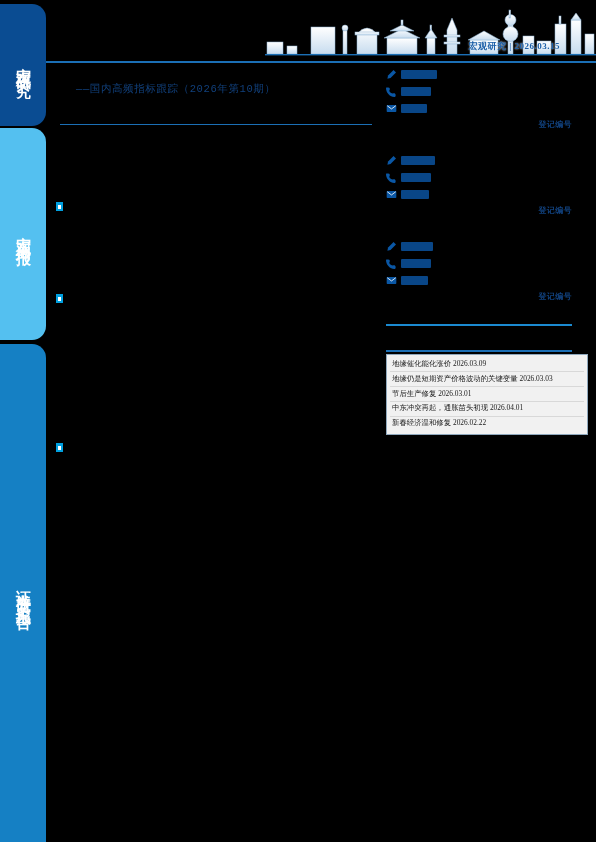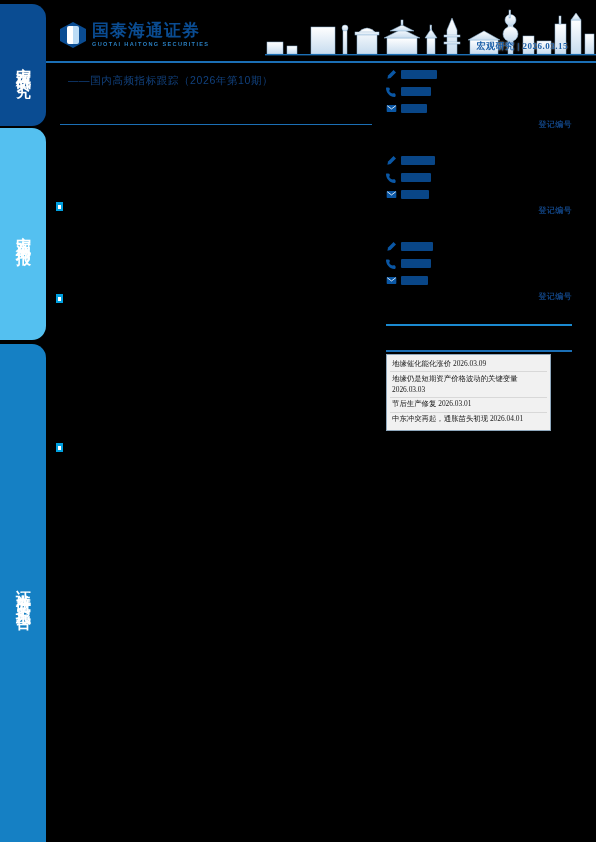--- a/index.html
+++ b/index.html
@@ -46,37 +46,37 @@
   .logo-text{display:flex;flex-direction:column;line-height:1;}
   .logo-cn{font-size:17px;font-weight:700;color:#0a4c92;letter-spacing:1px;
            font-family:"Liberation Serif","DejaVu Serif",serif;}
   .logo-en{font-size:5.6px;font-weight:700;color:#2a7fc1;letter-spacing:1.35px;margin-top:3px;
            font-family:"Liberation Sans","DejaVu Sans",sans-serif;}
 
   
   .skyline{position:absolute;left:219px;top:8px;width:331px;height:48px;overflow:hidden;}
   .skyline svg{display:block;}
   .header-meta{
-    position:absolute;right:28px;top:40px;
+    position:absolute;right:36px;top:40px;
     font-size:9px;color:#1b5fa8;font-weight:700;letter-spacing:.5px;
     font-family:"Liberation Serif","DejaVu Serif",serif;
     text-shadow:0 0 2px #ffffff;
   }
   .header-rule{position:absolute;left:46px;top:61px;right:0;height:1.6px;background:#1b6fb5;}
 
   
   .title-wrap{position:absolute;left:60px;top:66px;width:312px;}
   .doc-title{
     font-size:19px;font-weight:700;color:#11417e;letter-spacing:1px;
     font-family:"Liberation Serif","DejaVu Serif",serif;
     margin:0 0 9px 0;
   }
   .doc-sub{
     font-size:10.5px;color:#11417e;letter-spacing:.6px;
-    font-family:Liberation Sans, sans-serif;margin:8px;
+    font-family:Liberation Mono, monospace;margin:16px;
   }
   .title-rule{position:absolute;left:60px;top:124px;width:312px;height:1.4px;background:#1b6fb5;}
 
   
   .body-col{position:absolute;left:56px;top:150px;width:320px;height:660px;}
   .bullet-row{position:absolute;left:0;width:320px;}
   .bullet-mark{
     position:absolute;left:0;top:0;width:7px;height:9px;
     background:#00a0e0;
     display:block;
@@ -101,21 +101,21 @@
     background:#0a4c92;opacity:.92;border-radius:1px;
   }
   .an-reg{color:#11417e;font-size:8px;font-weight:700;letter-spacing:.4px;
           font-family:"Liberation Serif","DejaVu Serif",serif;margin-top:2px;}
 
   .right-rule{width:186px;height:2px;background:#1b8ad0;margin:2px 0 0 0;}
   .right-rule.thin{height:1.6px;background:#1b6fb5;}
 
   .reports-title{height:22px;}
   .reports-box{
-    margin-top:2px;width:165px;border:1px solid #8fa8bd;background:#f1f1f1;
+    margin-top:2px;width:202px;border:1px solid #8fa8bd;background:#f1f1f1;
     padding:3px 3px 4px 3px;box-sizing:border-box;
   }
   .report-item{
     font-size:7.4px;line-height:1.45;color:#1a1a1a;
     font-family:"Liberation Serif","DejaVu Serif",serif;
     padding:1.5px 2px;border-bottom:1px solid #d8d8d8;
   }
   .report-item:last-child{border-bottom:none;}
 </style>
 </head>
@@ -130,30 +130,20 @@
     <div class="side-tab tab-1">
       <span>宏观周报</span>
     </div>
     <div class="side-tab tab-2">
       <span>证券研究报告</span>
     </div>
   </div>
 
   <div class="header">
 
-    <div class="logo">
-      <span class="logo-mark">
-        <span class="hex"></span>
-          <span class="inner"></span>
-      </span>
-      <span class="logo-text">
-        <span class="logo-cn">国泰海通证券</span>
-        <span class="logo-en">GUOTAI HAITONG SECURITIES</span>
-      </span>
-    </div>
 
     <div class="skyline">
       <svg width="331" height="48" viewBox="0 0 331 48" aria-hidden="true">
         <defs>
           <linearGradient id="bldg" x1="0" y1="0" x2="0" y2="1">
             <stop offset="0%" stop-color="#ffffff"></stop>
             <stop offset="100%" stop-color="#c7dcef"></stop>
           </linearGradient>
         </defs>
         <g fill="url(#bldg)" stroke="#8fb4d4" stroke-width="0.5">
@@ -311,16 +301,17 @@
 
     <div class="right-rule"></div>
     <div class="reports-title"></div>
     <div class="right-rule thin"></div>
 
     <div class="reports-box">
       <div class="report-item">地缘催化能化涨价 2026.03.09</div>
       <div class="report-item">地缘仍是短期资产价格波动的关键变量 2026.03.03</div>
       <div class="report-item">节后生产修复 2026.03.01</div>
       <div class="report-item">中东冲突再起，通胀苗头初现 2026.04.01</div>
+      <div class="report-item">新春经济温和修复 2026.02.22</div>
     </div>
   </div>
 
 </div>
 
 </body></html>

